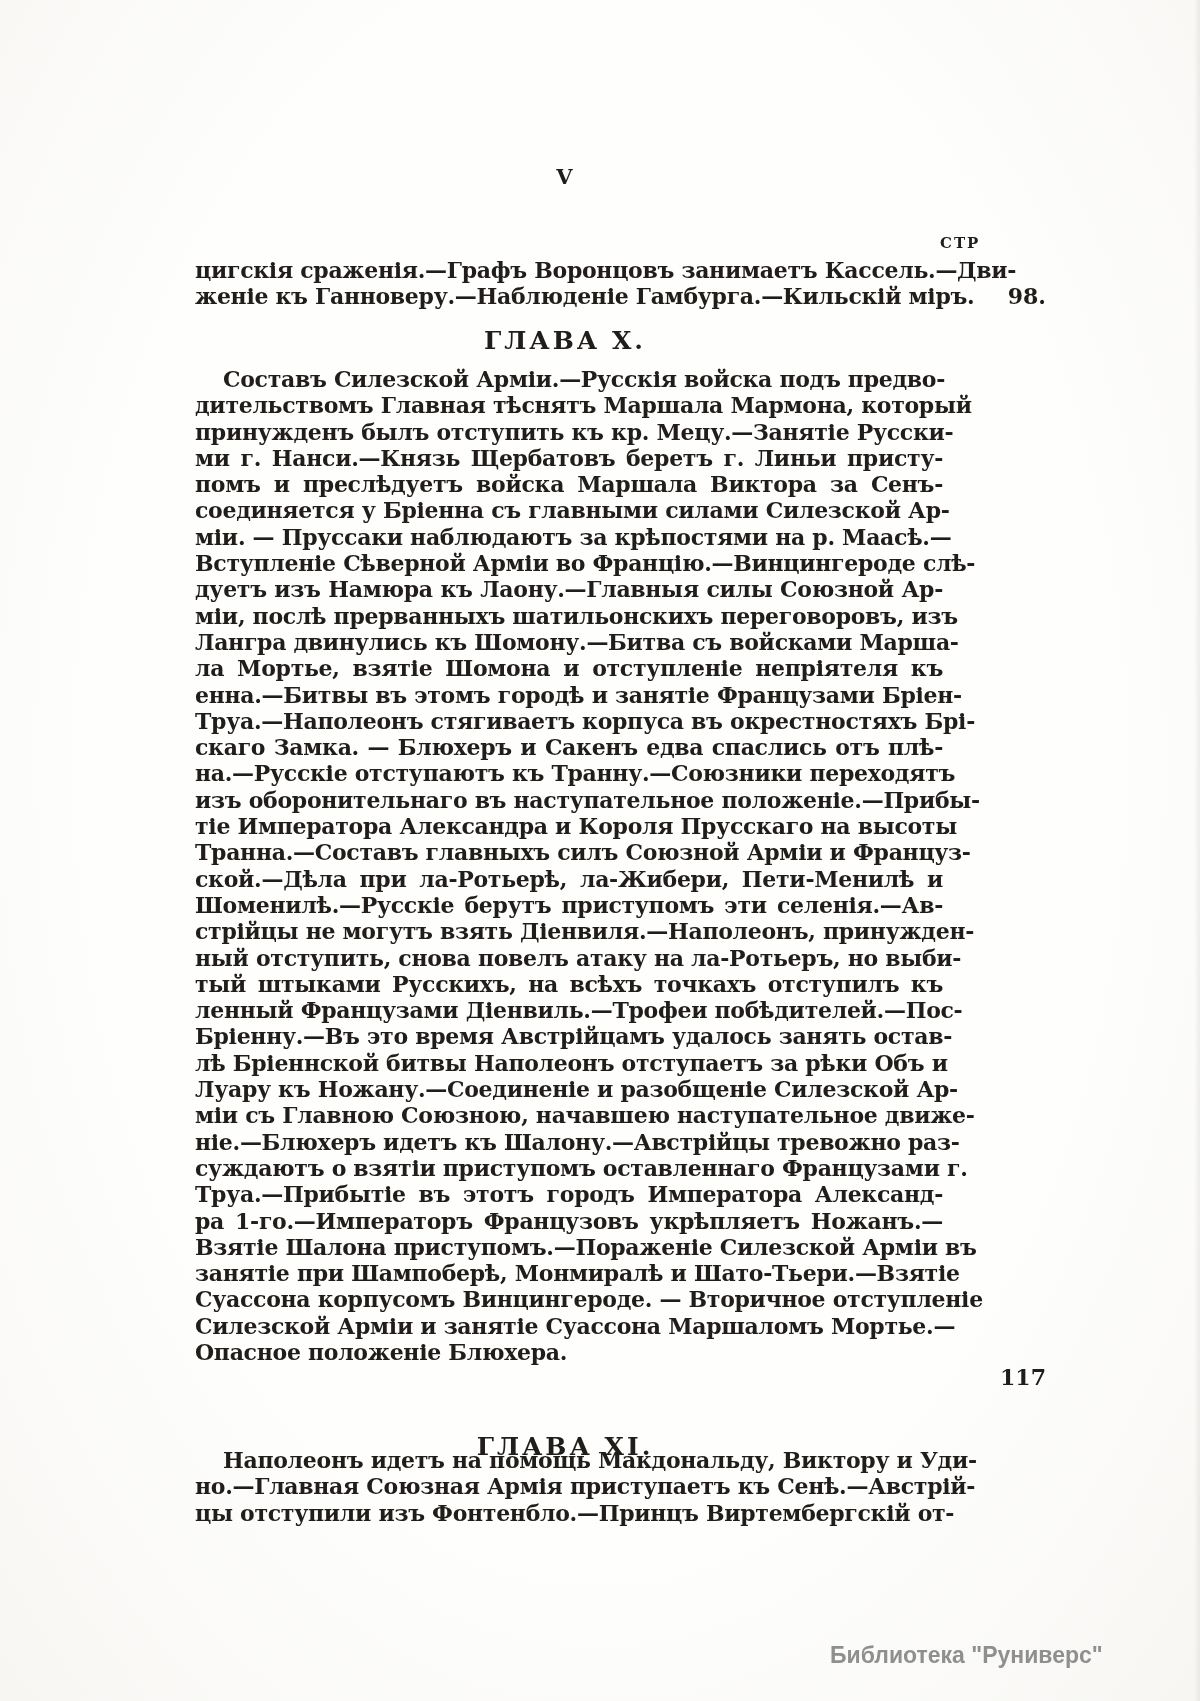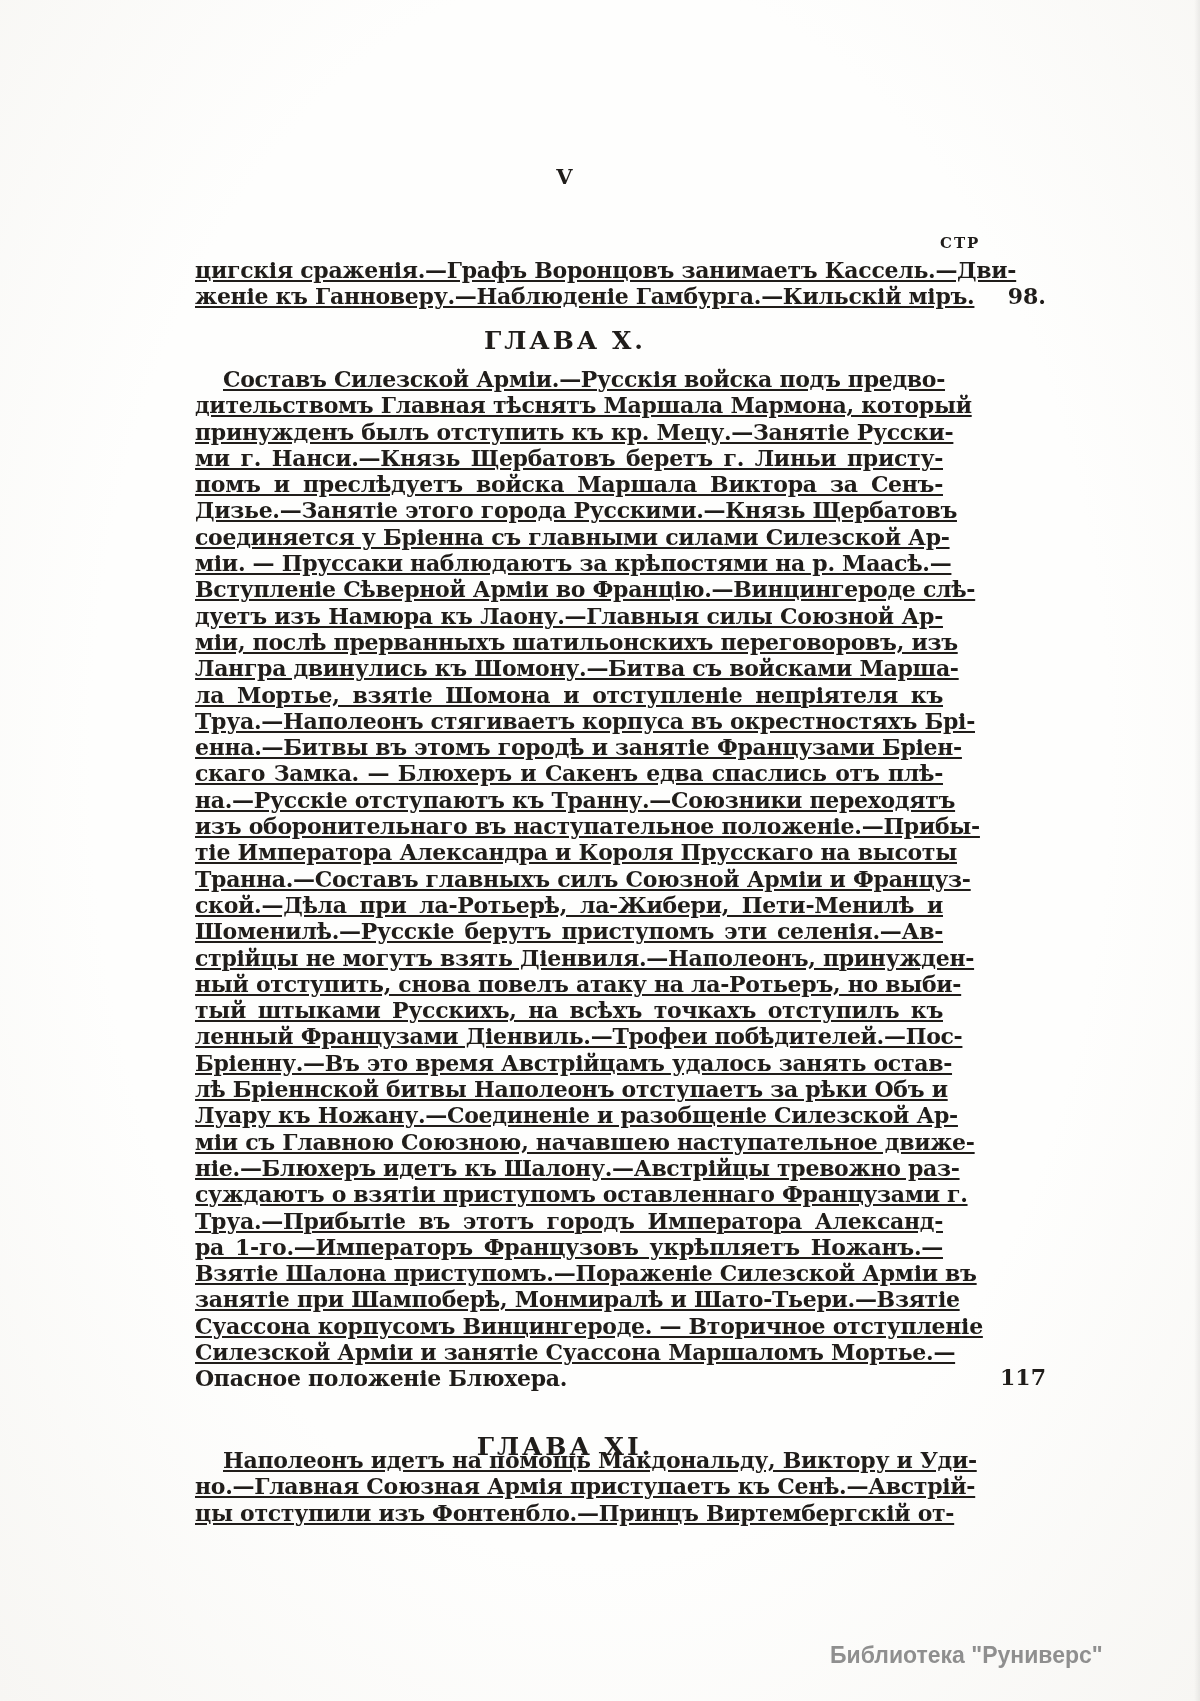--- a/index.html
+++ b/index.html
@@ -48,21 +48,20 @@
     font-size: 22px;
     line-height: 26.3px;
     font-weight: 600;
     letter-spacing: -0.3px;
   }
   .entry .line {
     text-align: justify;
     text-align-last: justify;
     white-space: nowrap;
     overflow: visible;
-    text-decoration: underline;
   }
   .entry .line.first {
     padding-left: 28px;
   }
   .entry-last-row {
     display: flex;
     align-items: flex-end;
   }
   .entry-last-text {
     flex: 1 1 auto;
@@ -125,30 +124,29 @@
 
 <div class="chapter-heading" id="chapter10-heading">ГЛАВА X.</div>
 
 <div class="entry" id="chapter10-entry">
   <div>
       <div class="line first">Составъ Силезской Арміи.—Русскія войска подъ предво-</div>
       <div class="line">дительствомъ Главная тѣснятъ Маршала Мармона, который</div>
       <div class="line">принужденъ былъ отступить къ кр. Мецу.—Занятіе Русски-</div>
       <div class="line">ми г. Нанси.—Князь Щербатовъ беретъ г. Линьи присту-</div>
       <div class="line">помъ и преслѣдуетъ войска Маршала Виктора за Сенъ-</div>
-      <div class="line">Дизье.—Занятіе этого города Русскими.—Князь Щербатовъ</div>
       <div class="line">соединяется у Бріенна съ главными силами Силезской Ар-</div>
       <div class="line">міи. — Пруссаки наблюдаютъ за крѣпостями на р. Маасѣ.—</div>
       <div class="line">Вступленіе Сѣверной Арміи во Францію.—Винцингероде слѣ-</div>
       <div class="line">дуетъ изъ Намюра къ Лаону.—Главныя силы Союзной Ар-</div>
       <div class="line">міи, послѣ прерванныхъ шатильонскихъ переговоровъ, изъ</div>
       <div class="line">Лангра двинулись къ Шомону.—Битва съ войсками Марша-</div>
       <div class="line">ла Мортье, взятіе Шомона и отступленіе непріятеля къ</div>
+      <div class="line">енна.—Битвы въ этомъ городѣ и занятіе Французами Бріен-</div>
       <div class="line">Труа.—Наполеонъ стягиваетъ корпуса въ окрестностяхъ Брі-</div>
-      <div class="line">енна.—Битвы въ этомъ городѣ и занятіе Французами Бріен-</div>
       <div class="line">скаго Замка. — Блюхеръ и Сакенъ едва спаслись отъ плѣ-</div>
       <div class="line">на.—Русскіе отступаютъ къ Транну.—Союзники переходятъ</div>
       <div class="line">изъ оборонительнаго въ наступательное положеніе.—Прибы-</div>
       <div class="line">тіе Императора Александра и Короля Прусскаго на высоты</div>
       <div class="line">Транна.—Составъ главныхъ силъ Союзной Арміи и Француз-</div>
       <div class="line">ской.—Дѣла при ла-Ротьерѣ, ла-Жибери, Пети-Менилѣ и</div>
       <div class="line">Шоменилѣ.—Русскіе берутъ приступомъ эти селенія.—Ав-</div>
       <div class="line">стрійцы не могутъ взять Діенвиля.—Наполеонъ, принужден-</div>
       <div class="line">ный отступить, снова повелъ атаку на ла-Ротьеръ, но выби-</div>
       <div class="line">тый штыками Русскихъ, на всѣхъ точкахъ отступилъ къ</div>

